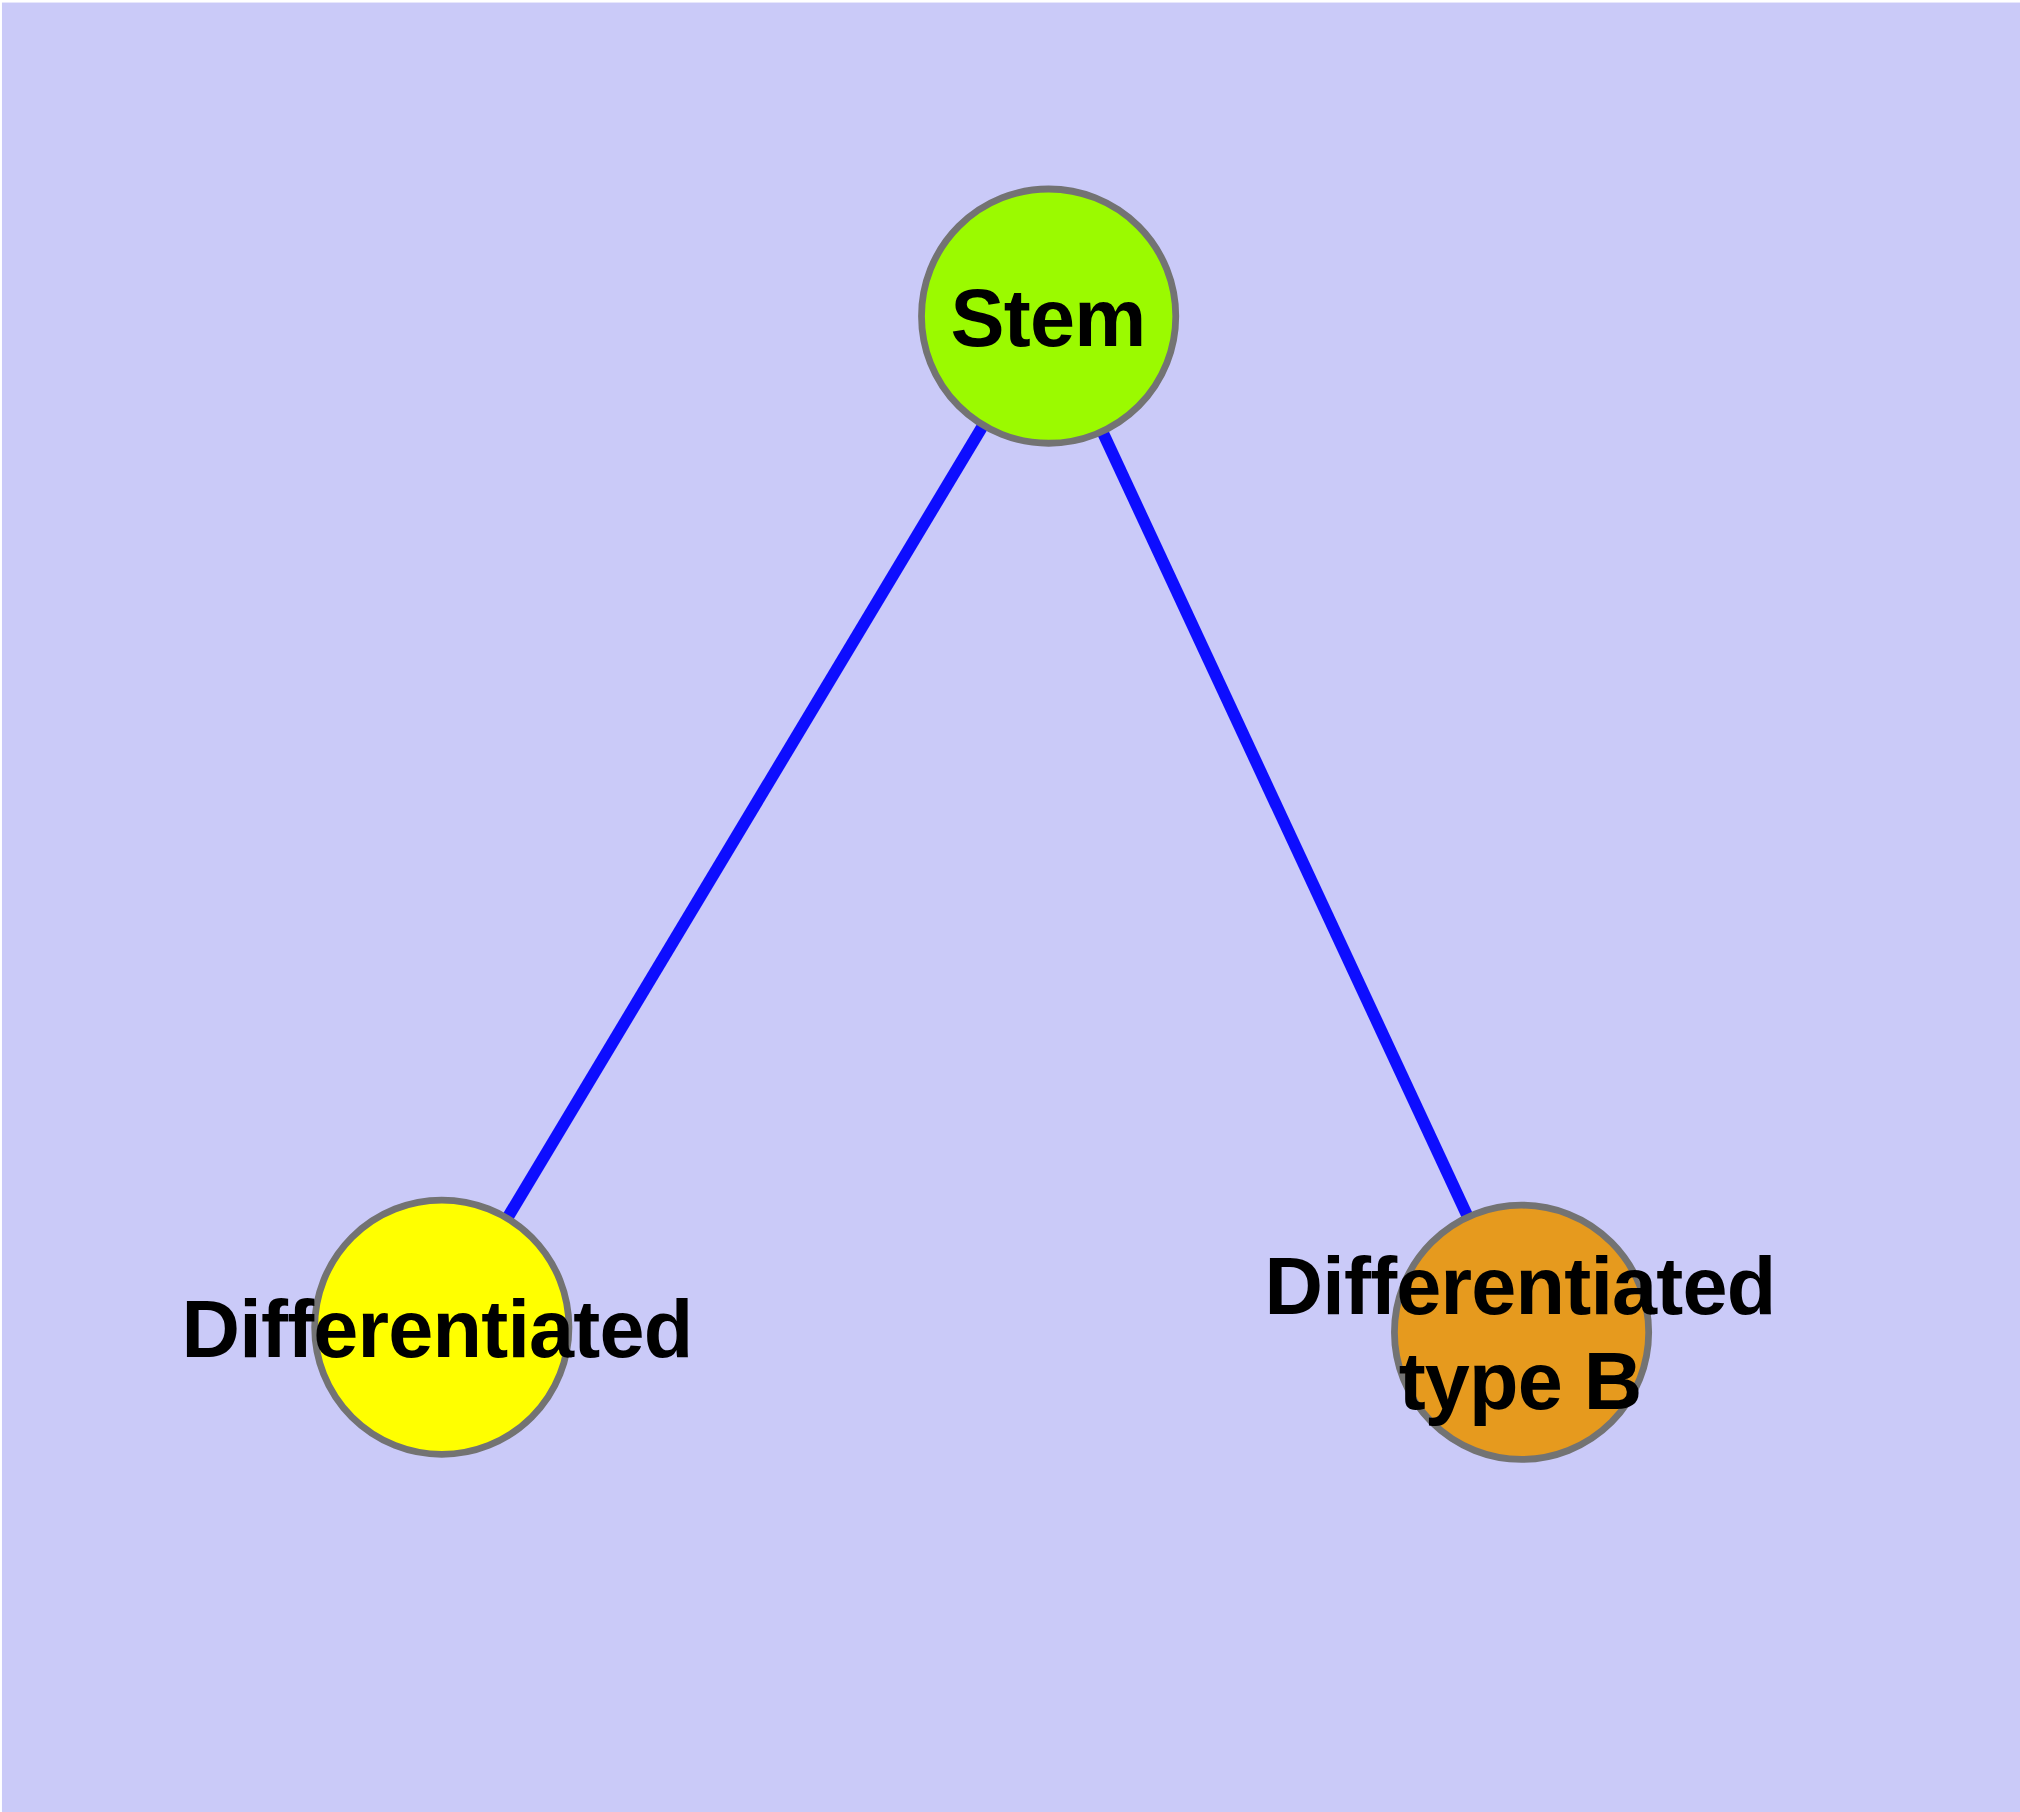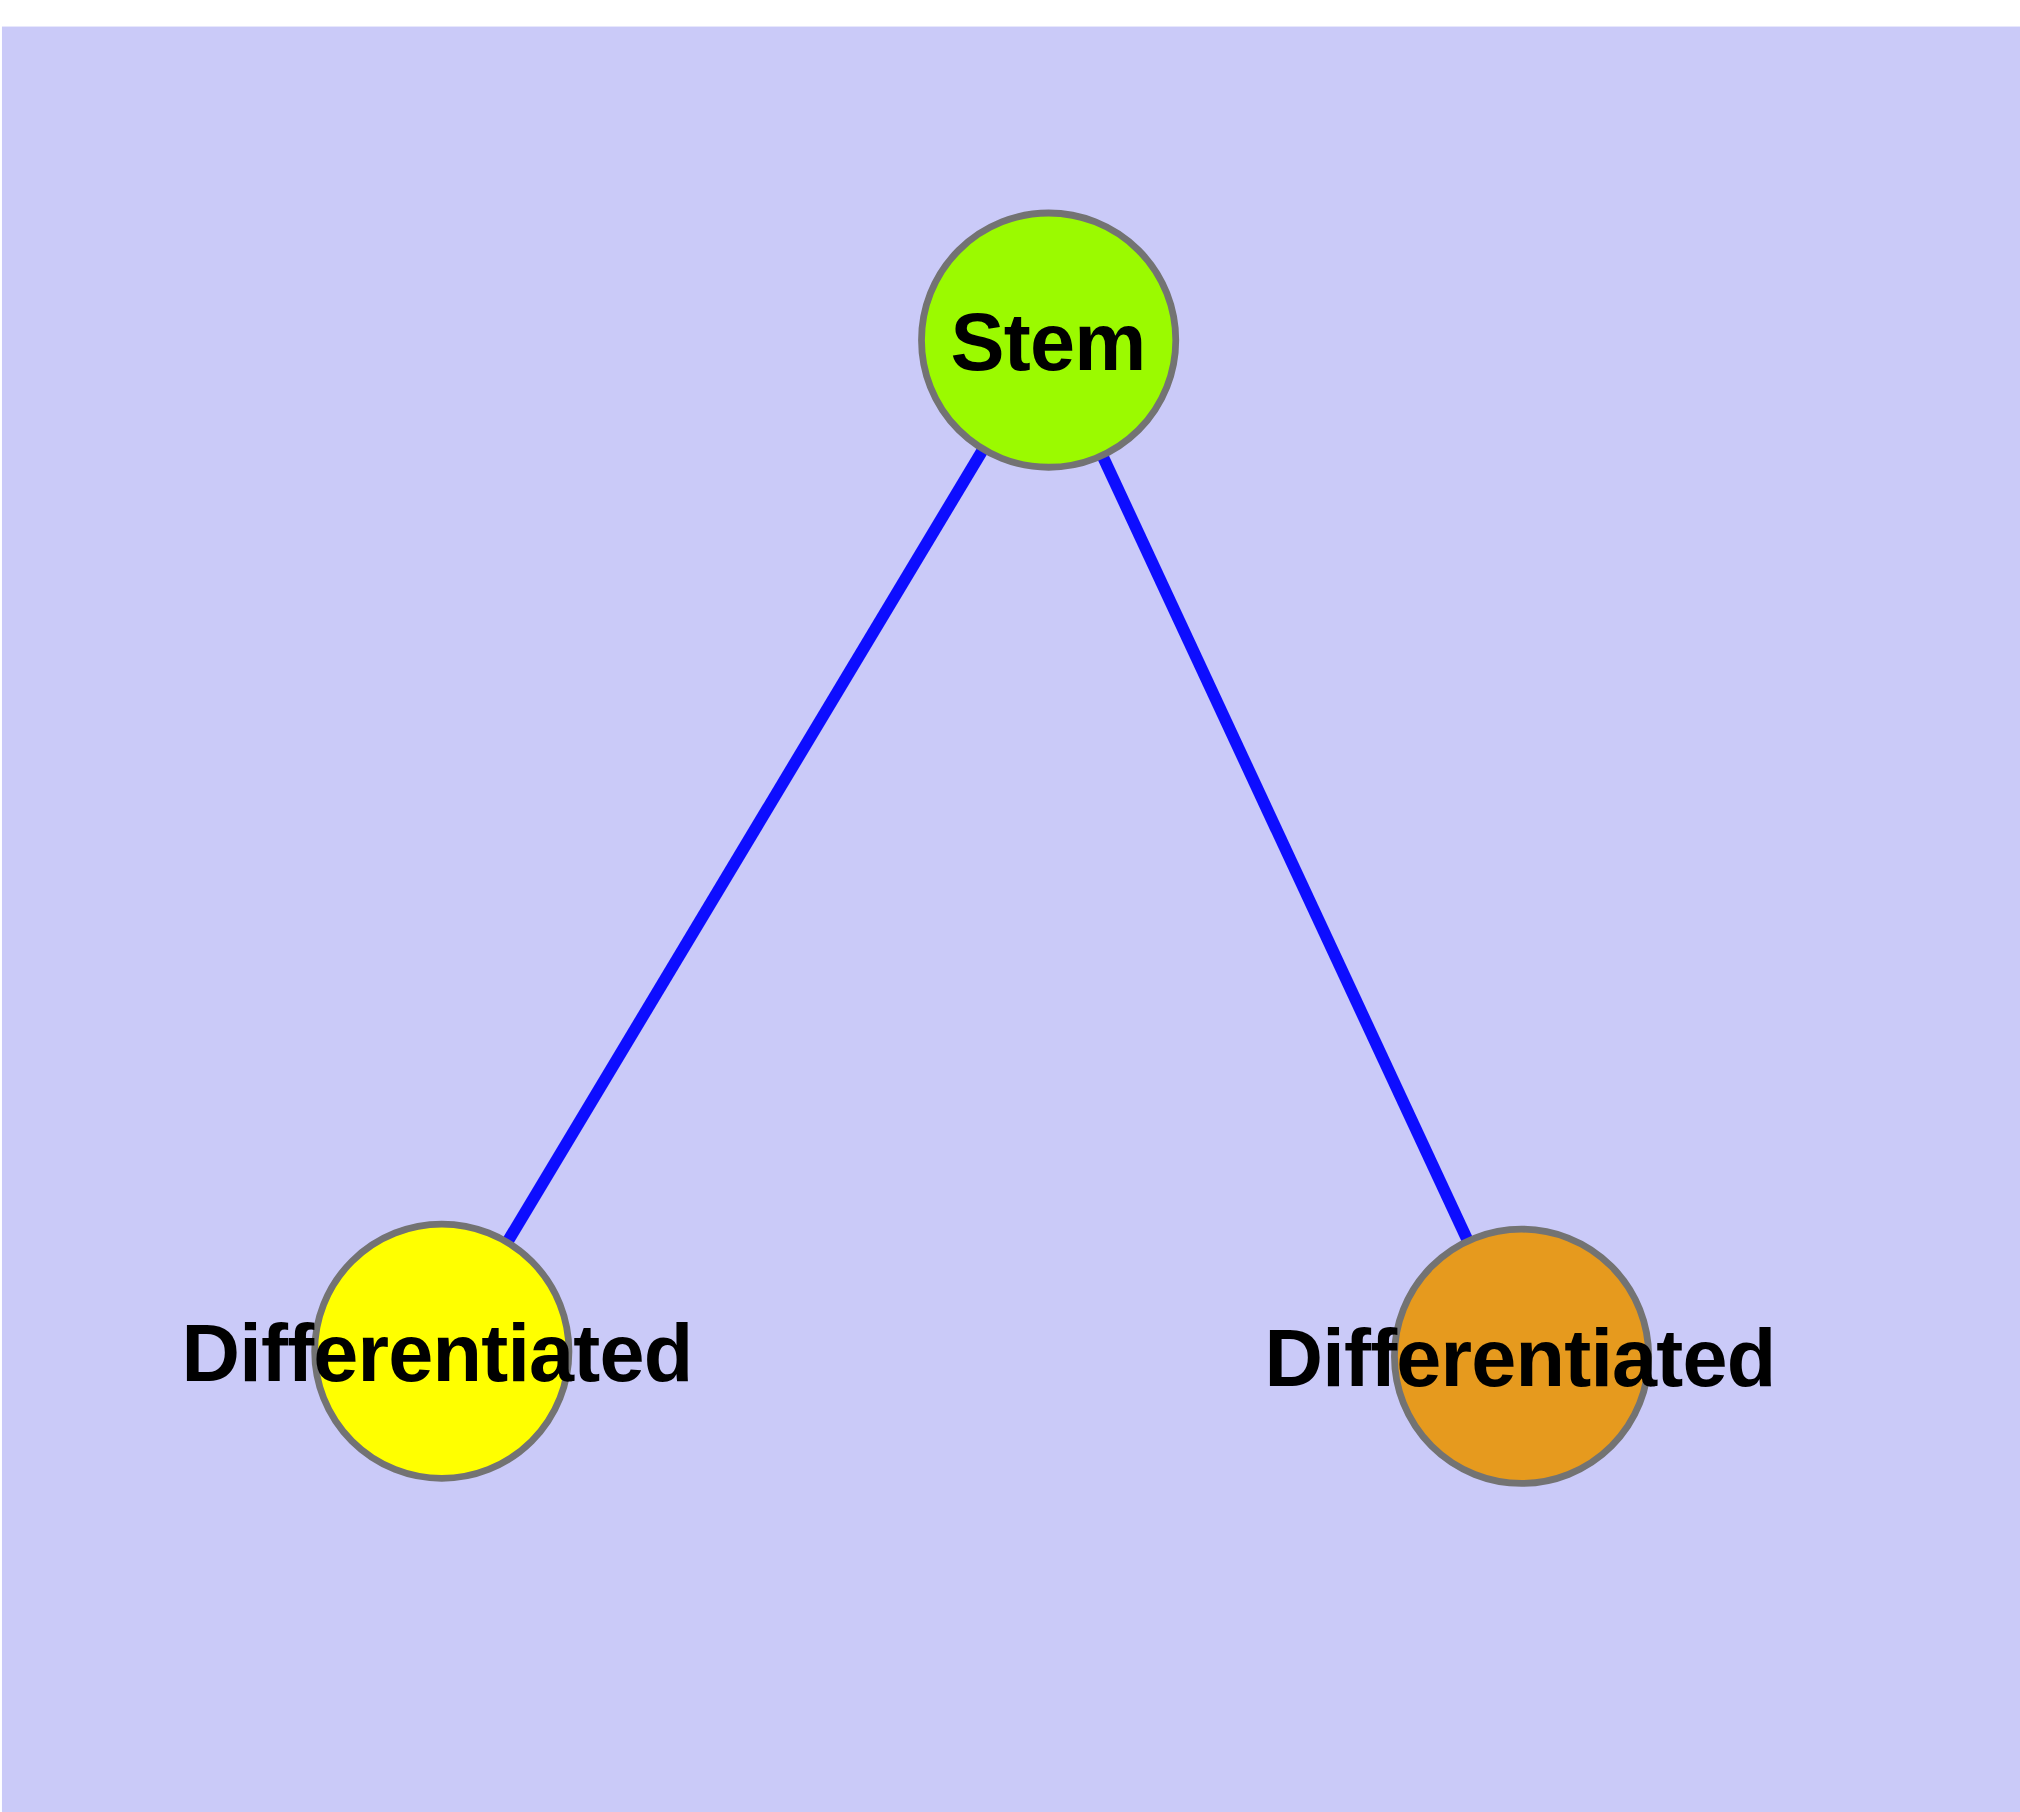--- a/index.html
+++ b/index.html
@@ -8,21 +8,20 @@
     width: 2021px;
     height: 1812px;
     background: #ffffff;
     overflow: hidden;
   }
   .stage {
     position: relative;
     width: 2021px;
     height: 1724px;
     font-family: "Liberation Sans", sans-serif;
-    margin-top: 24px;
   }
   .stage svg {
     position: absolute;
     left: 0;
     top: 0;
     display: block;
   }
   .node-circle {
     stroke: #737373;       
     stroke-width: 8px;
@@ -64,16 +63,17 @@
   </svg>
 
   <div class="node-label" style="left:1048px; top:318px;">Stem</div>
 
   <div class="node-label" style="left:437px; top:1329px;">
     <div>Differentiated</div>
   </div>
 
   <div class="node-label" style="left:1520px; top:1334px;">
     <div>Differentiated</div>
+    <div>type B</div>
   </div>
 
 </div>
 
 
 </body></html>

